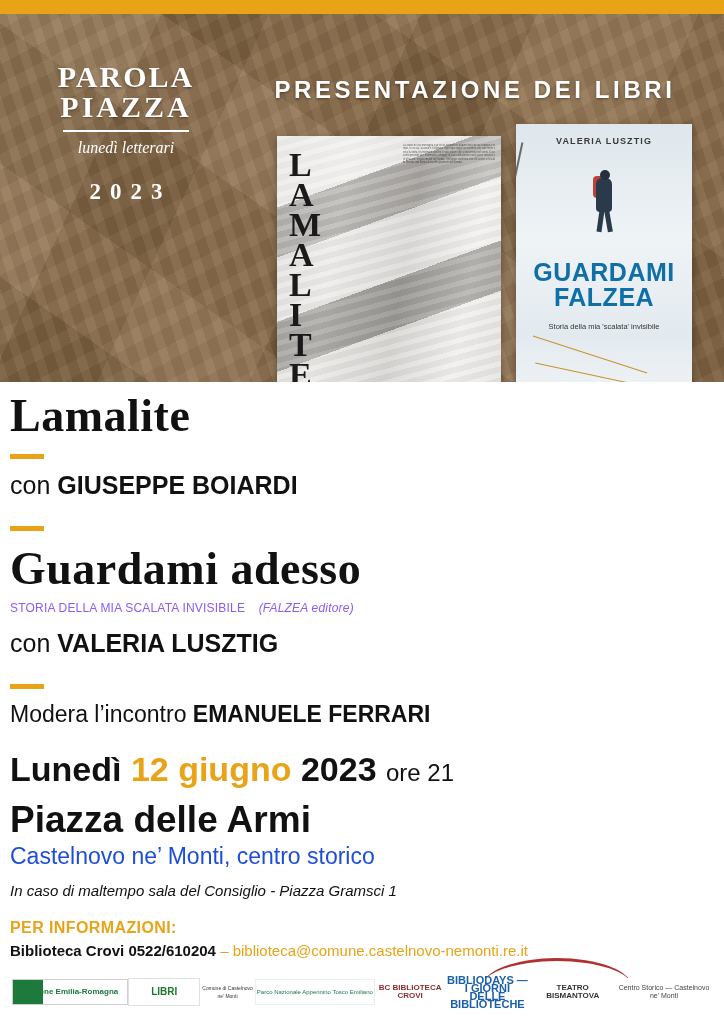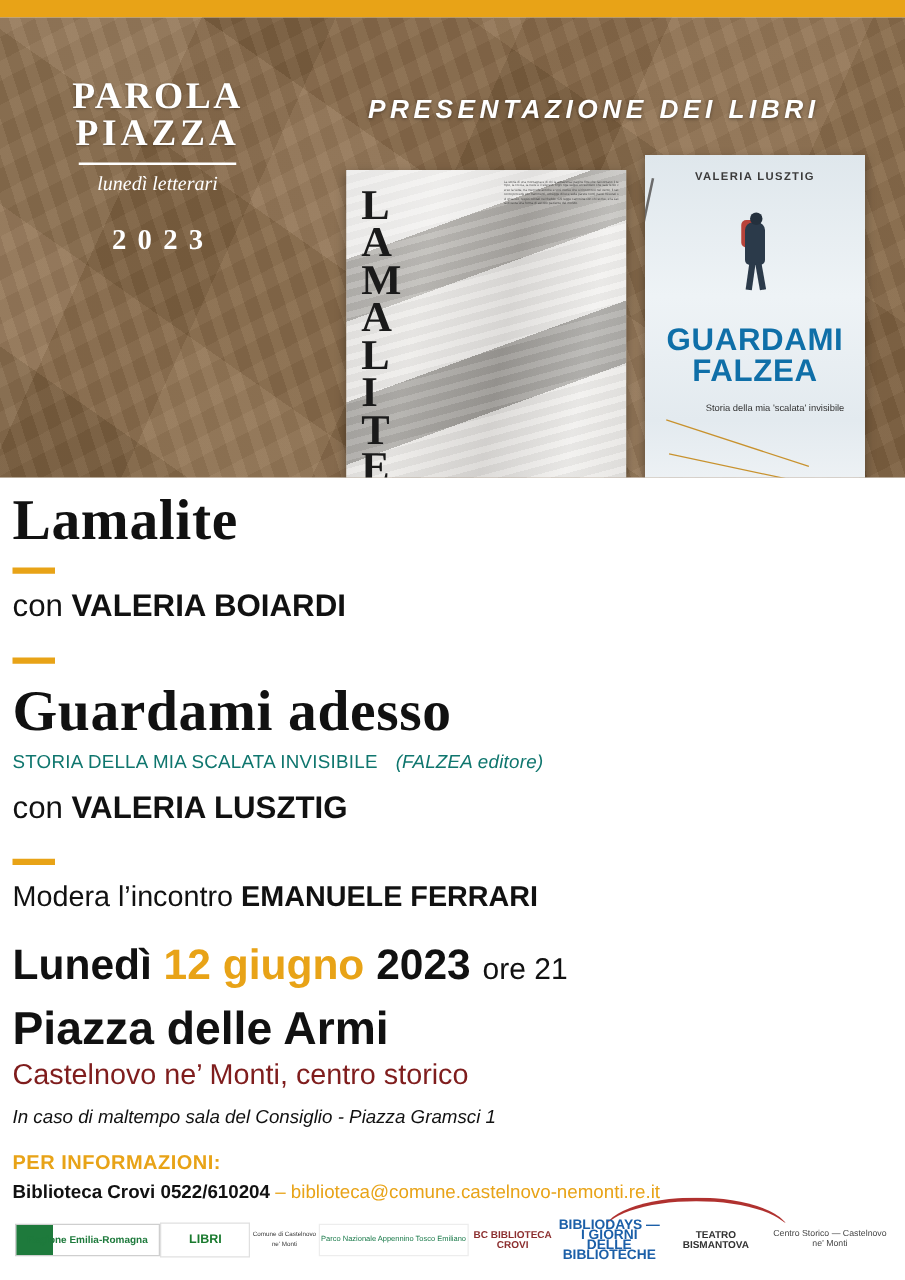--- a/index.html
+++ b/index.html
@@ -44,23 +44,22 @@
   .logo-sub {
     color: #fff; font-family: "Liberation Serif", serif; font-style: italic; font-size: 16px;
   }
   .logo-year {
     color: #fff; font-family: "Liberation Serif", serif; font-weight: bold;
     font-size: 23px; letter-spacing: 9px; margin-top: 22px; text-indent: 9px;
   }
 
   .hero-title {
     position: absolute; top: 62px; left: 250px; width: 450px; z-index: 3;
-    color: #fff; font-size: 21px; font-weight: bold; letter-spacing: 3.6px; text-align: center;
+    color: #fff; font-size: 24px; font-weight: bold; letter-spacing: 3.6px; text-align: center;
     text-shadow: 0 1px 3px rgba(0,0,0,.4);
-    font-style: italic;
   }
 
   
   .cover1 {
     position: absolute; left: 277px; top: 122px; width: 224px; height: 276px; z-index: 4;
     background: linear-gradient(100deg,#c9c6c2 0%, #dcd9d4 28%, #b9b5b0 55%, #e6e4e0 80%, #cfccc7 100%);
     box-shadow: 0 3px 8px rgba(0,0,0,.35);
     overflow: hidden;
   }
   .cover1 .snow {
@@ -99,58 +98,58 @@
   .cover2 .climber .pack { position:absolute; left:6px; top:8px; width:12px; height:22px; background:#b8433a; border-radius:4px; }
   .cover2 .climber .head { position:absolute; left:13px; top:2px; width:10px; height:10px; background:#24303d; border-radius:50%; }
   .cover2 .climber .leg1 { position:absolute; left:11px; top:42px; width:5px; height:22px; background:#2b3a4a; transform: rotate(8deg); }
   .cover2 .climber .leg2 { position:absolute; left:19px; top:42px; width:5px; height:22px; background:#2b3a4a; transform: rotate(-10deg); }
   .cover2 .pole { position:absolute; left:0px; top:18px; width:2px; height:52px; background:#6b6b6b; transform: rotate(12deg); }
   .cover2 .c2-title {
     position: absolute; top: 136px; left: 0; width: 100%; text-align: center;
     color: #0f6fa8; font-weight: bold; font-size: 25px; line-height: 25px; letter-spacing: .5px;
   }
   .cover2 .c2-sub {
-    position: absolute; top: 198px; left: 16px; width: 100%; text-align: center;
+    position: absolute; top: 198px; left: 0; width: 100%; text-align: center;
     font-size: 7.5px; color: #333;
   }
   .cover2 .ropes { position:absolute; left:14px; top:210px; width:130px; height:70px; }
   .cover2 .ropes i { position:absolute; display:block; background:#c8922e; height:1.4px; }
 
   
   .content { position: absolute; top: 390px; left: 0; width: 724px; }
 
   .pad { padding-left: 10px; padding-right: 26px; }
 
   .book-title {
     font-family: "Liberation Serif", serif; font-weight: bold; color: #111;
     font-size: 46px; line-height: 52px; letter-spacing: .5px;
   }
   .dash { width: 34px; height: 5px; background: #E8A317; margin: 12px 0 12px 0; }
   .with-line { font-size: 25px; color: #111; }
   .with-line .light { font-weight: normal; }
   .with-line .bold { font-weight: bold; }
 
   .subtitle-row {
-    font-size: 15px; color: #0f766e; margin-top: 6px; letter-spacing: .2px;
+    font-size: 12px; color: #8b5cf6; margin-top: 6px; letter-spacing: .2px;
   }
   .subtitle-row .ital { font-style: italic; margin-left: 10px; }
 
   .moderator {
     font-size: 23px; color: #111;
   }
   .moderator .bold { font-weight: bold; }
 
   .date-line { font-size: 34px; color: #111; }
   .date-line .accent { color: #E8A317; font-weight: bold; }
   .date-line .day { font-weight: bold; }
   .date-line .year { font-weight: bold; }
   .date-line .hour { font-size: 24px; }
 
   .place { font-size: 37px; font-weight: bold; color: #111; margin-top: 10px; }
-  .place2 { font-size: 23px; color: #7f1d1d; margin-top: 2px; }
+  .place2 { font-size: 23px; color: #1d4ed8; margin-top: 2px; }
   .note { font-size: 15px; font-style: italic; color: #111; margin-top: 12px; }
 
   .info-head { color: #E8A317; font-weight: bold; font-size: 16px; margin-top: 20px; letter-spacing: .4px; }
   .info-line { font-size: 15px; color: #111; margin-top: 5px; }
   .info-line .bold { font-weight: bold; }
   .info-line .mail { color: #E8A317; }
   .info-line .sep { color: #E8A317; }
 
   
   .footer {
@@ -228,21 +227,21 @@
 
     </div>
   </div>
 
   <div class="content pad">
 
     <div class="book-title">Lamalite</div>
     <div class="dash"></div>
     <div class="with-line">
       <span class="light">con</span>
-      <span class="bold">VALERIA BOIARDI</span>
+      <span class="bold">GIUSEPPE BOIARDI</span>
     </div>
 
     <div class="dash" style="margin-top:26px;"></div>
     <div class="book-title">Guardami adesso</div>
     <div class="subtitle-row">
       <span>STORIA DELLA MIA SCALATA INVISIBILE</span>
       <span class="ital">(FALZEA editore)</span>
     </div>
     <div class="with-line" style="margin-top:14px;">
       <span class="light">con</span>

